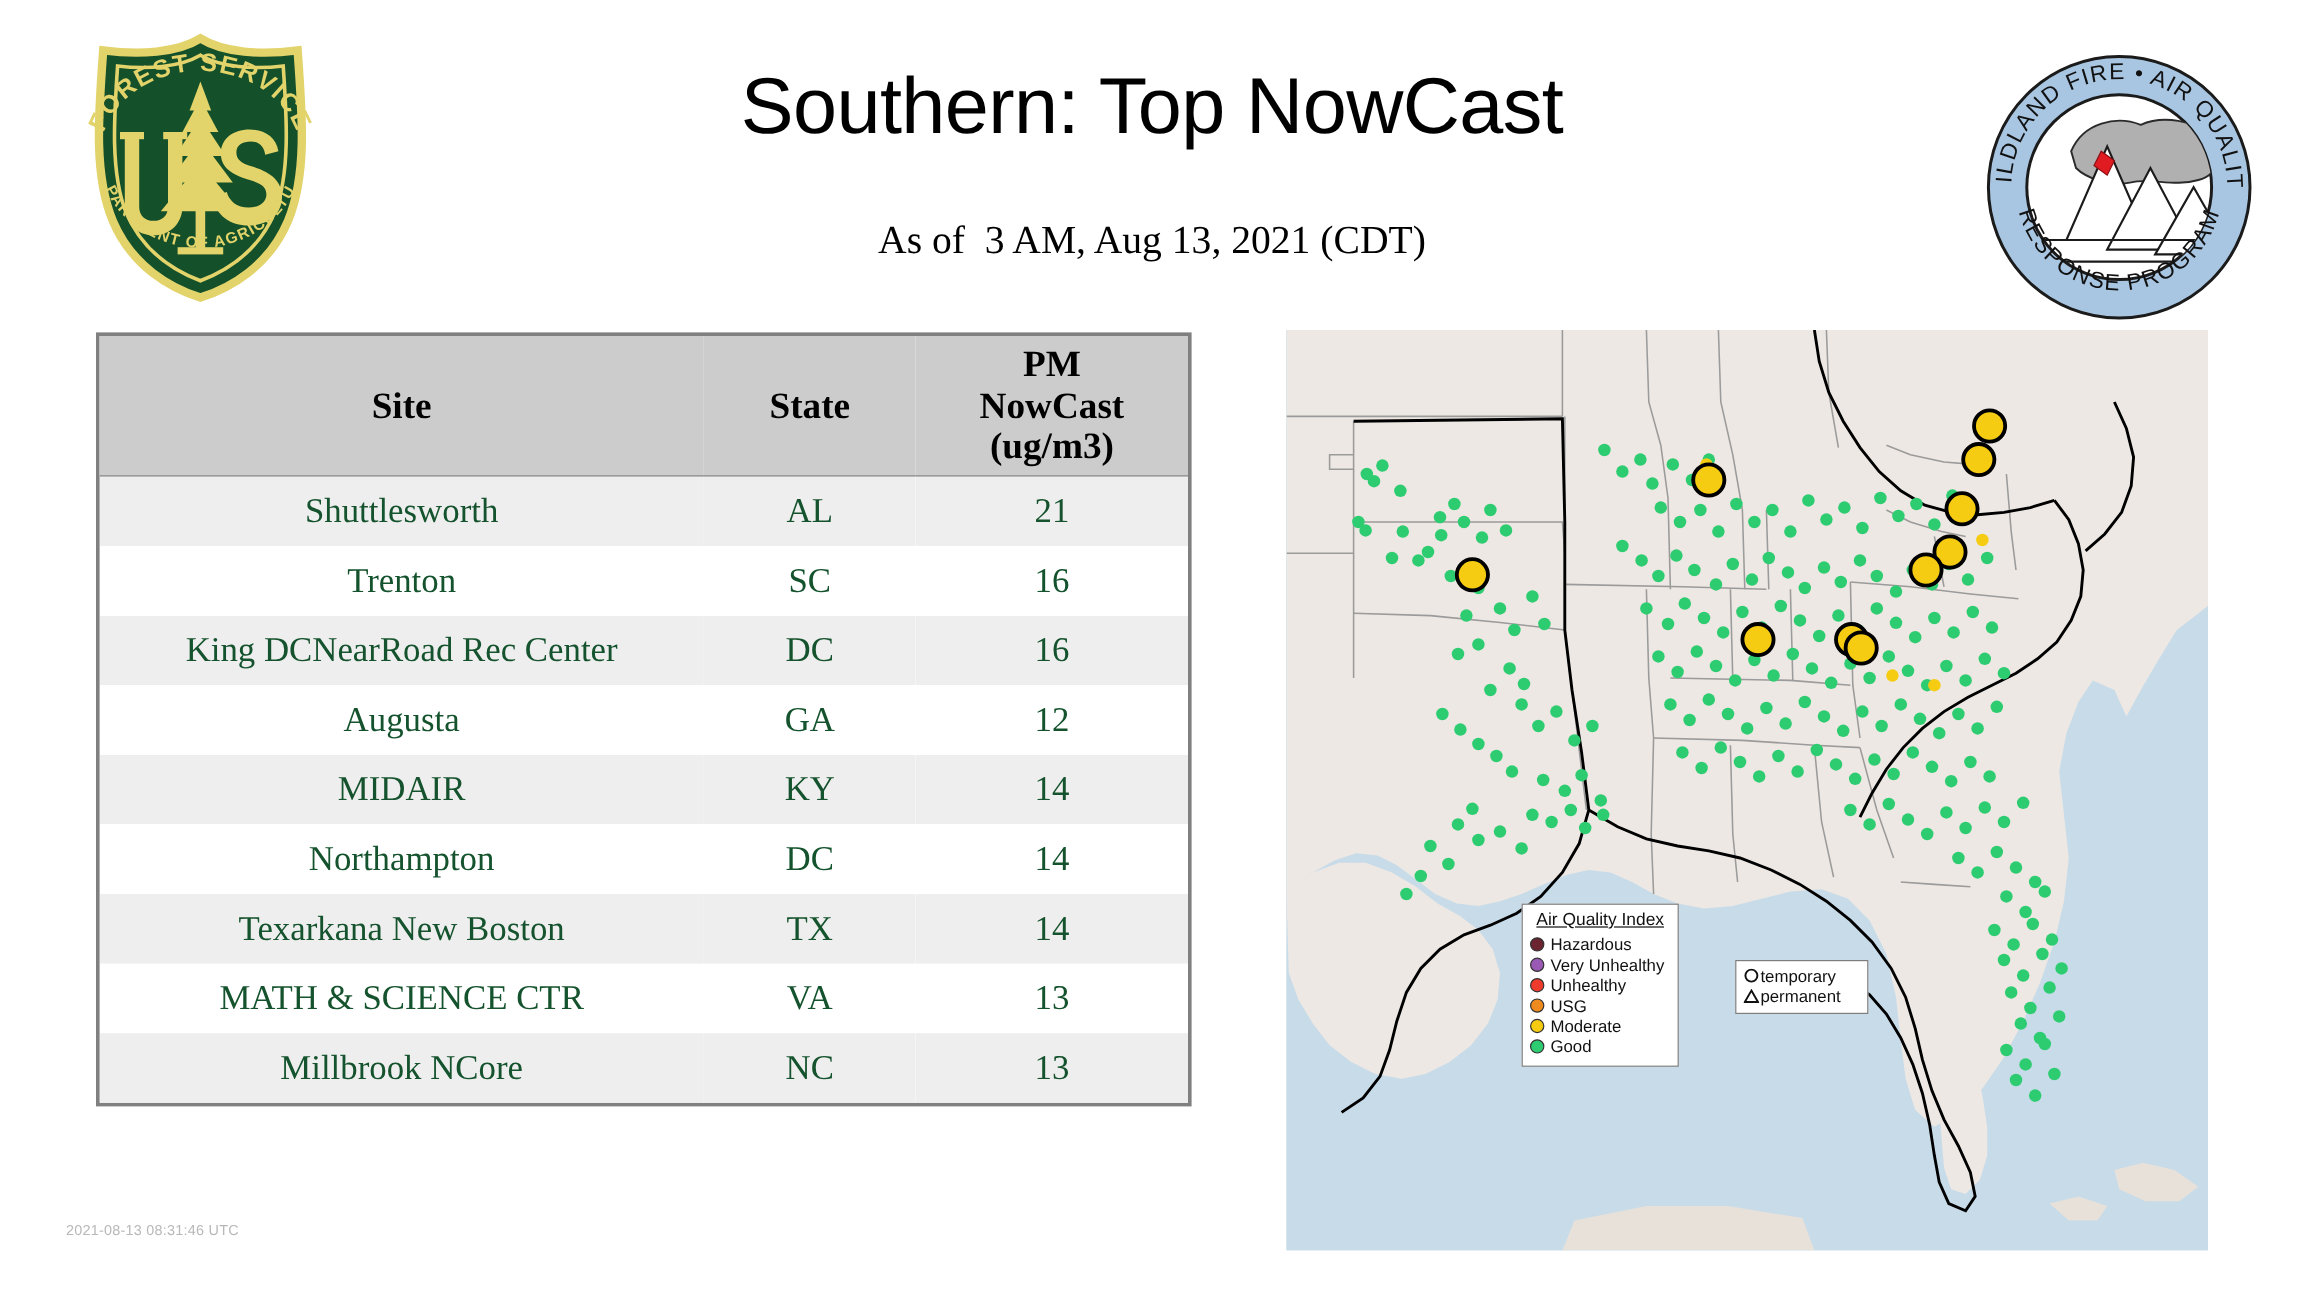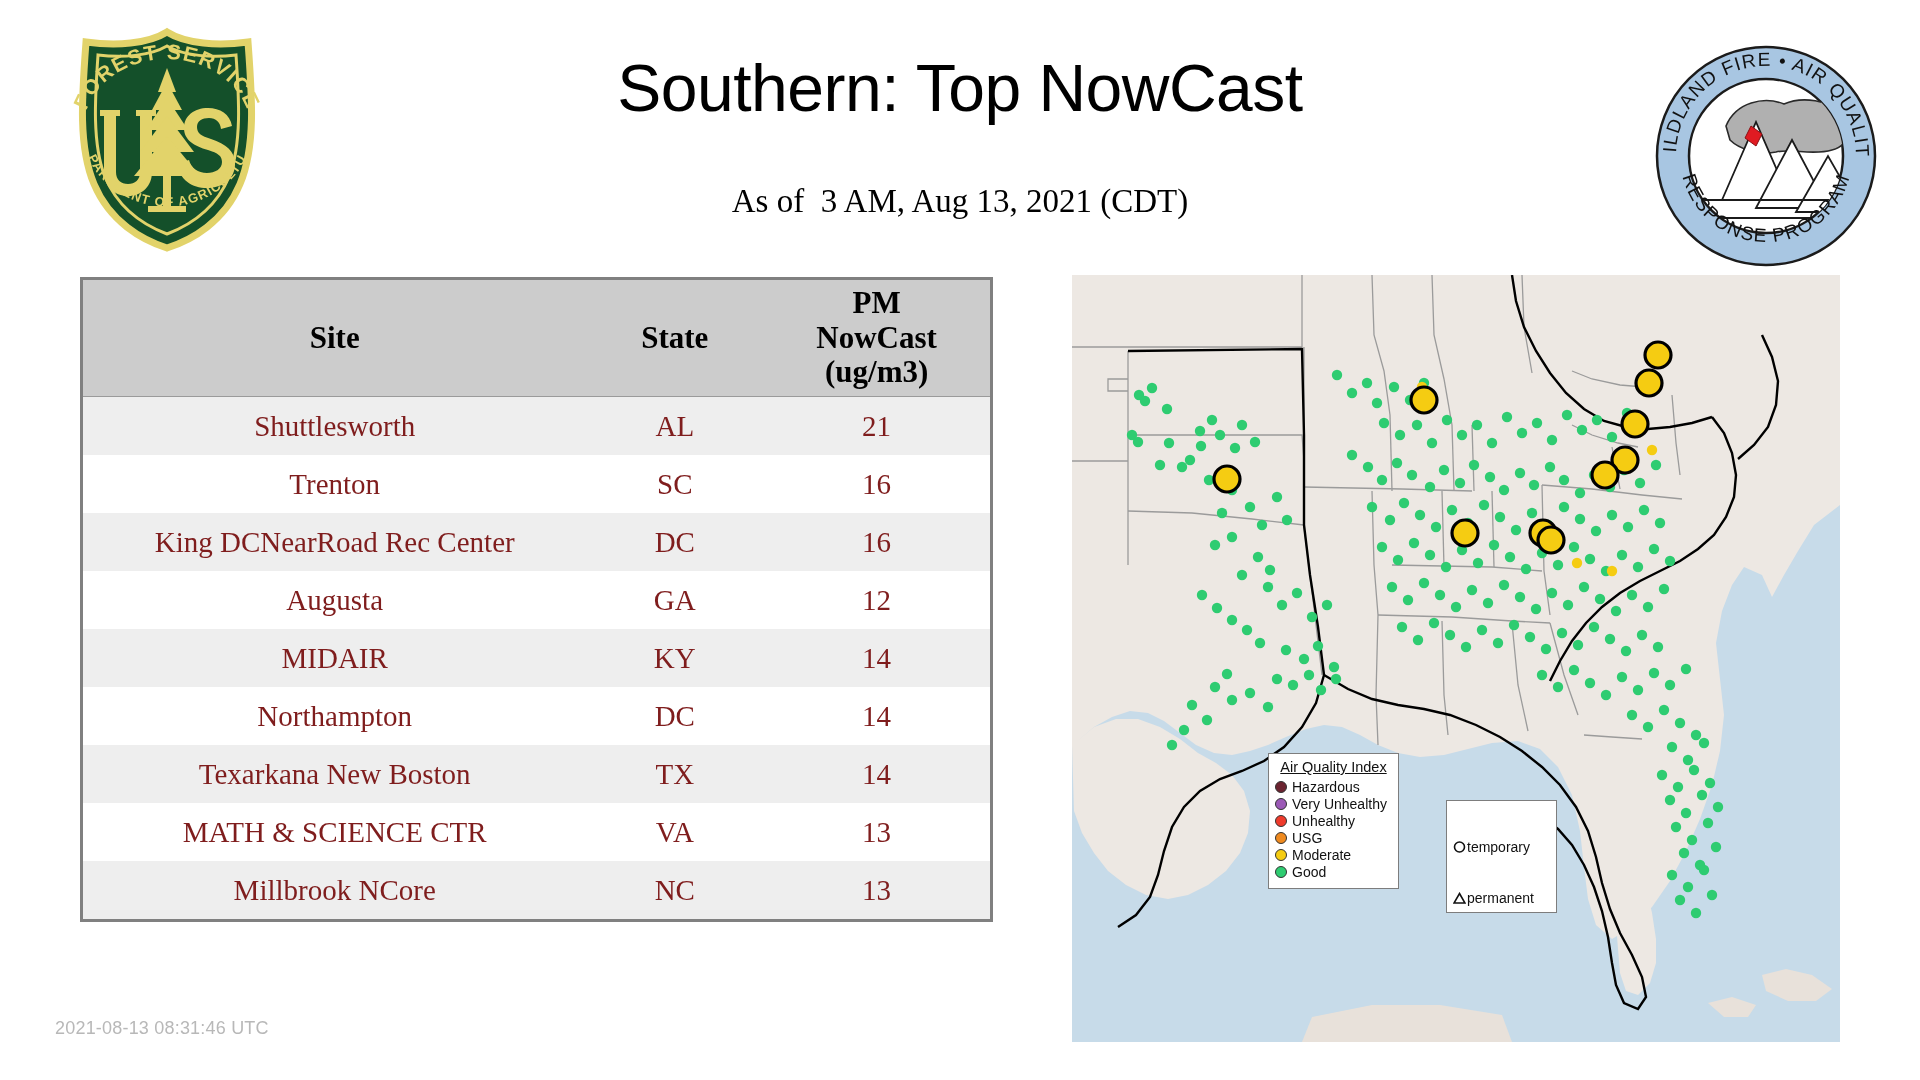--- a/index.html
+++ b/index.html
@@ -90,34 +90,34 @@
     line-height: 1.12;
     border-bottom: 1px solid #9a9a9a;
     white-space: pre-line;
   }
   table.nowcast tbody td {
     font-size: 29px;
     text-align: center;
     padding: 0;
     height: 58px;
     line-height: 58px;
-    color: #7f1d1d;
+    color: #14532d;
     white-space: nowrap;
     overflow: hidden;
     text-overflow: ellipsis;
   }
   table.nowcast tbody tr:nth-child(odd)  td { background: #eeeeee; }
   table.nowcast tbody tr:nth-child(even) td { background: #ffffff; }
 
   #timestamp {
     position: absolute;
     left: 55px;
     top: 1018px;
     font-family: "Liberation Sans", sans-serif;
-    font-size: 18px;
+    font-size: 12px;
     color: #b8b8b8;
     letter-spacing: 0.2px;
   }
 
   
   #map-panel {
     position: absolute;
     left: 1072px;
     top: 275px;
     width: 768px;
@@ -169,21 +169,20 @@
     left: 1446px;
     top: 800px;
     width: 111px;
     padding: 4px 5px 5px 5px;
     box-sizing: border-box;
   }
   #station-legend .legend-row {
     display: flex;
     align-items: center;
     height: 17px;
-    margin-top: 34px;
   }
   #station-legend .glyph { width: 15px; flex: none; display:flex; align-items:center; justify-content:center; }
   #station-legend .legend-label { font-size: 14px; line-height: 1.05; white-space: nowrap; }
 </style>
 </head>
 <body>
 
 <div id="usfs-logo">
   <svg viewBox="0 0 222 228" width="222" height="228" aria-hidden="true">
     <defs>

